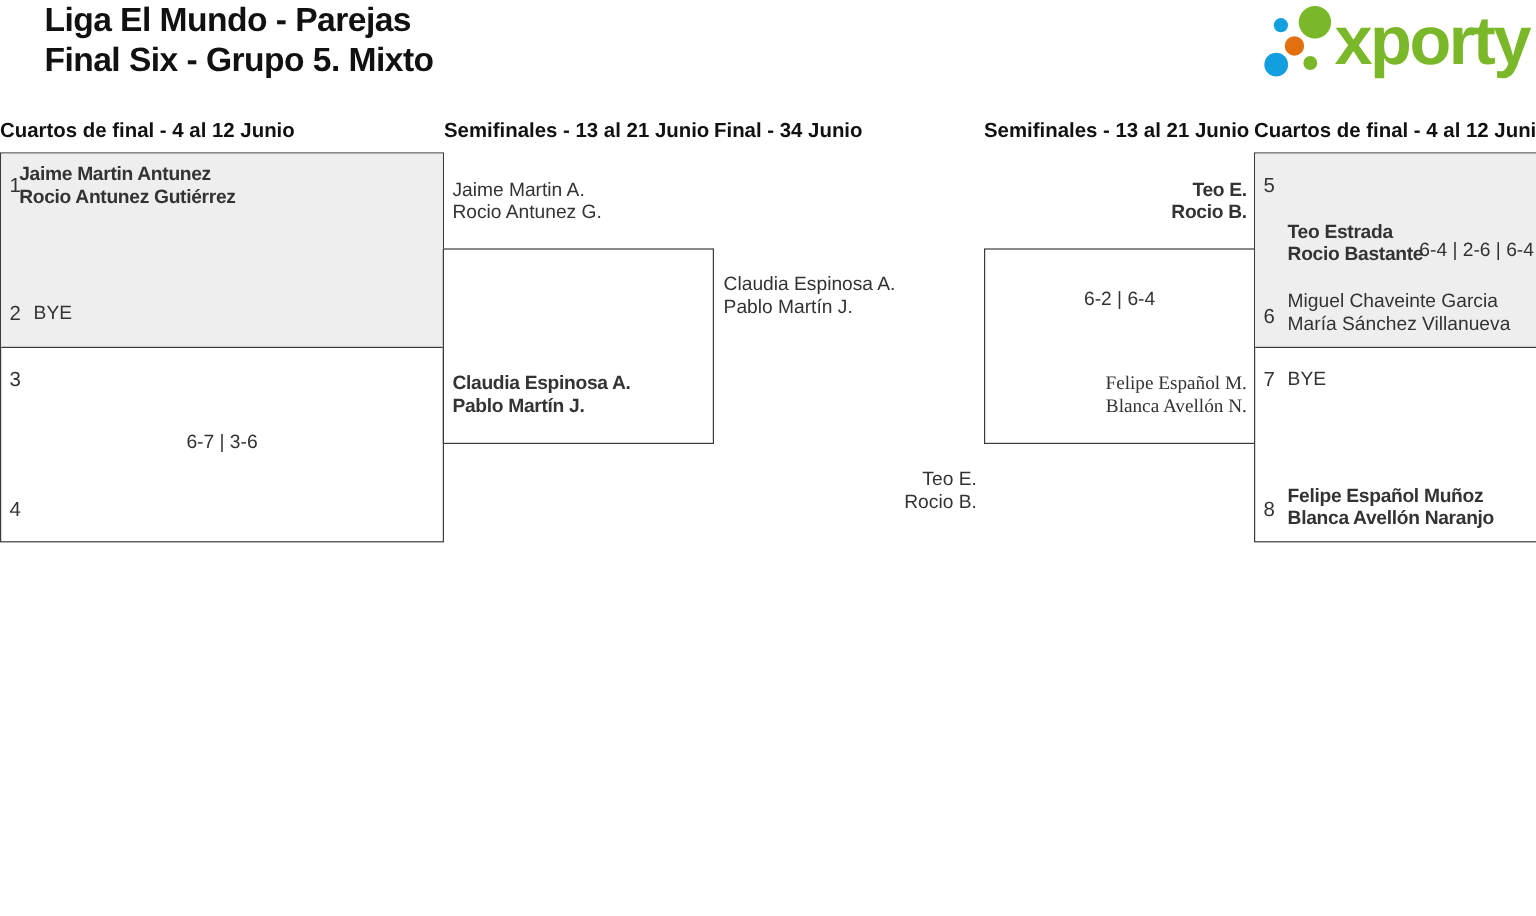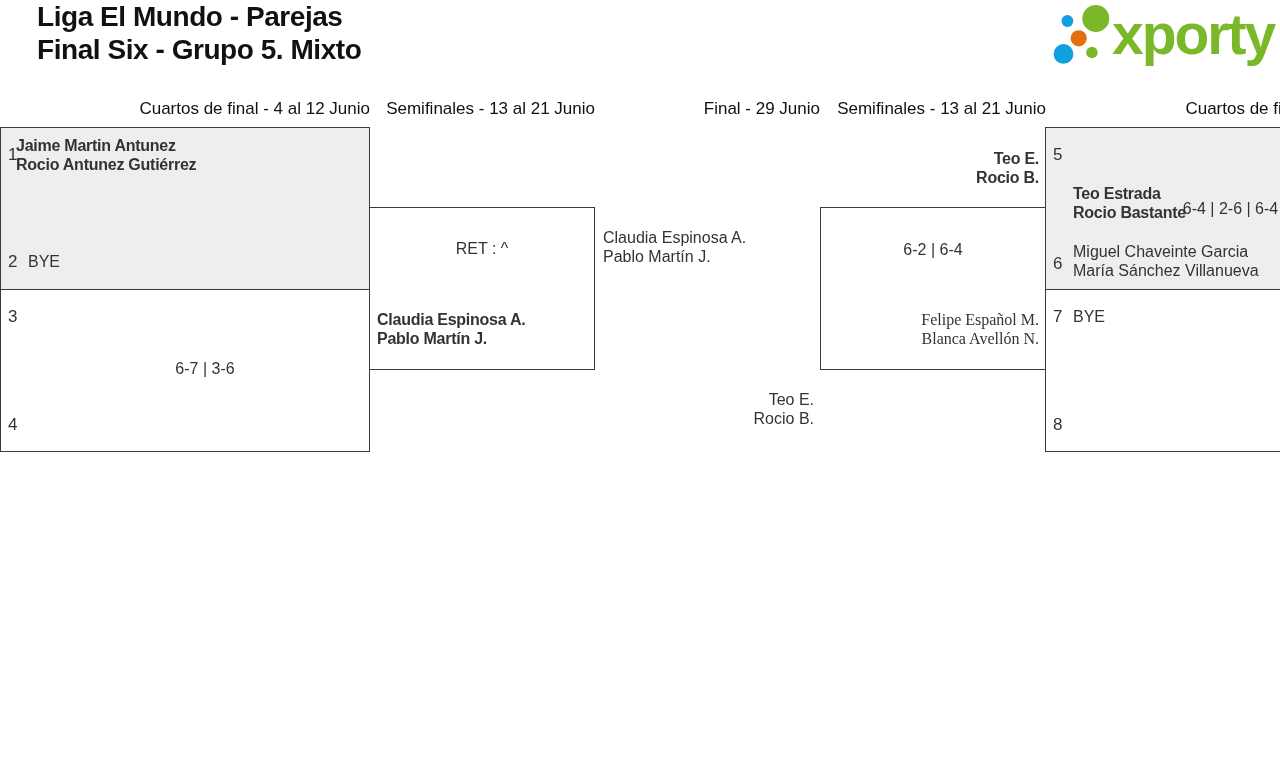--- a/index.html
+++ b/index.html
@@ -1,20 +1,20 @@
 <!DOCTYPE html>
 <html><head>
 <meta charset="utf-8">
 <style>
   html,body{margin:0;padding:0;background:#fff;}
   #wrap{position:relative;width:1280px;height:763px;overflow:hidden;background:#fff;
         font-family:"Liberation Sans",sans-serif;color:#333;}
   .t{position:absolute;white-space:nowrap;font-size:16px;line-height:19.4px;}
   .b{font-weight:bold;letter-spacing:-0.25px;}
-  .hdr{position:absolute;font-size:17px;font-weight:normal;color:#111;text-align:right;line-height:20px;white-space:nowrap;}
+  .hdr{position:absolute;font-size:17px;font-weight:bold;color:#111;text-align:left;line-height:20px;white-space:nowrap;}
   .box{position:absolute;border:1px solid #3b3b3b;box-sizing:border-box;background:#fff;}
   .grayhalf{position:absolute;left:0;top:0;width:100%;height:162px;background:#eee;border-bottom:1px solid #3b3b3b;box-sizing:border-box;}
   .ctr{text-align:center;}
   .seed{position:absolute;font-size:17px;line-height:19.4px;color:#333;}
 </style>
 </head>
 <body>
 <div id="wrap">
 
   <div style="position:absolute;left:1px;top:0px;font-size:28px;font-weight:bold;letter-spacing:-0.45px;line-height:33.2px;color:#111;white-space:nowrap;margin-left:36px;">Liga El Mundo - Parejas<br>Final Six - Grupo 5. Mixto</div>
@@ -23,21 +23,21 @@
     <circle cx="17.4" cy="21" r="5.9" fill="#129fdf"></circle>
     <circle cx="45.8" cy="18.5" r="13.5" fill="#7ab829"></circle>
     <circle cx="28.7" cy="38.3" r="8.1" fill="#e2700f"></circle>
     <circle cx="13.5" cy="53.9" r="9.9" fill="#129fdf"></circle>
     <circle cx="41.9" cy="52.5" r="5.75" fill="#7ab829"></circle>
     <text x="62" y="53.5" font-family="Liberation Sans, sans-serif" font-weight="bold" font-size="57" letter-spacing="-2" fill="#7ab829">xporty</text>
   </svg>
 
   <div class="hdr" style="left:0;top:99px;width:370px;">Cuartos de final - 4 al 12 Junio</div>
   <div class="hdr" style="left:370px;top:99px;width:225px;">Semifinales - 13 al 21 Junio</div>
-  <div class="hdr" style="left:595px;top:99px;width:225px;">Final - 29 Junio</div>
+  <div class="hdr" style="left:595px;top:99px;width:225px;">Final - 34 Junio</div>
   <div class="hdr" style="left:820px;top:99px;width:226px;">Semifinales - 13 al 21 Junio</div>
   <div class="hdr" style="left:1045px;top:99px;width:371px;">Cuartos de final - 4 al 12 Junio</div>
 
   <div class="box" style="left:0;top:127px;width:370px;height:325px;">
     <div class="grayhalf"></div>
   </div>
 
   <div class="box" style="left:369px;top:207px;width:226px;height:163px;"></div>
 
   <div class="box" style="left:820px;top:207px;width:226px;height:163px;"></div>
@@ -45,35 +45,36 @@
   <div class="box" style="left:1045px;top:127px;width:371px;height:325px;">
     <div class="grayhalf"></div>
   </div>
 
   <div class="seed" style="left:8px;top:145px;">1</div>
   <div class="t b" style="left:16px;top:136px;">Jaime Martin Antunez<br>Rocio Antunez Gutiérrez</div>
   <div class="seed" style="left:8px;top:252px;">2</div>
   <div class="t" style="left:28px;top:252px;">BYE</div>
 
   <div class="seed" style="left:8px;top:307px;">3</div>
-  <div class="t ctr" style="left:0;top:359px;width:370px;padding-left:20px;">6-7 | 3-6</div>
+  <div class="t ctr" style="left:0;top:359px;width:370px;">6-7 | 3-6</div>
   <div class="seed" style="left:8px;top:415px;">4</div>
 
-  <div class="t ctr" style="left:369px;top:239px;width:226px;">RET : ^</div>
+  <div class="t" style="left:377px;top:149px;">Jaime Martin A.<br>Rocio Antunez G.</div>
   <div class="t b" style="left:377px;top:310px;">Claudia Espinosa A.<br>Pablo Martín J.</div>
 
   <div class="t" style="left:603px;top:228px;">Claudia Espinosa A.<br>Pablo Martín J.</div>
   <div class="t" style="right:466px;top:390px;text-align:right;">Teo E.<br>Rocio B.</div>
 
   <div class="t b" style="right:241px;top:149px;text-align:right;">Teo E.<br>Rocio B.</div>
   <div class="t ctr" style="left:820px;top:240px;width:226px;">6-2 | 6-4</div>
   <div class="t" style="right:241px;top:310px;text-align:right;font-family:Liberation Serif, serif;">Felipe Español M.<br>Blanca Avellón N.</div>
 
   <div class="seed" style="left:1053px;top:145px;">5</div>
   <div class="t b" style="left:1073px;top:136px;margin-top:48px;">Teo Estrada<br>Rocio Bastante</div>
   <div class="t ctr" style="left:1045px;top:199px;width:371px;">6-4 | 2-6 | 6-4</div>
   <div class="seed" style="left:1053px;top:254px;">6</div>
   <div class="t" style="left:1073px;top:242px;">Miguel Chaveinte Garcia<br>María Sánchez Villanueva</div>
   <div class="seed" style="left:1053px;top:307px;">7</div>
   <div class="t" style="left:1073px;top:307px;">BYE</div>
   <div class="seed" style="left:1053px;top:415px;">8</div>
+  <div class="t b" style="left:1073px;top:404px;">Felipe Español Muñoz<br>Blanca Avellón Naranjo</div>
 
 </div>
 
 </body></html>

